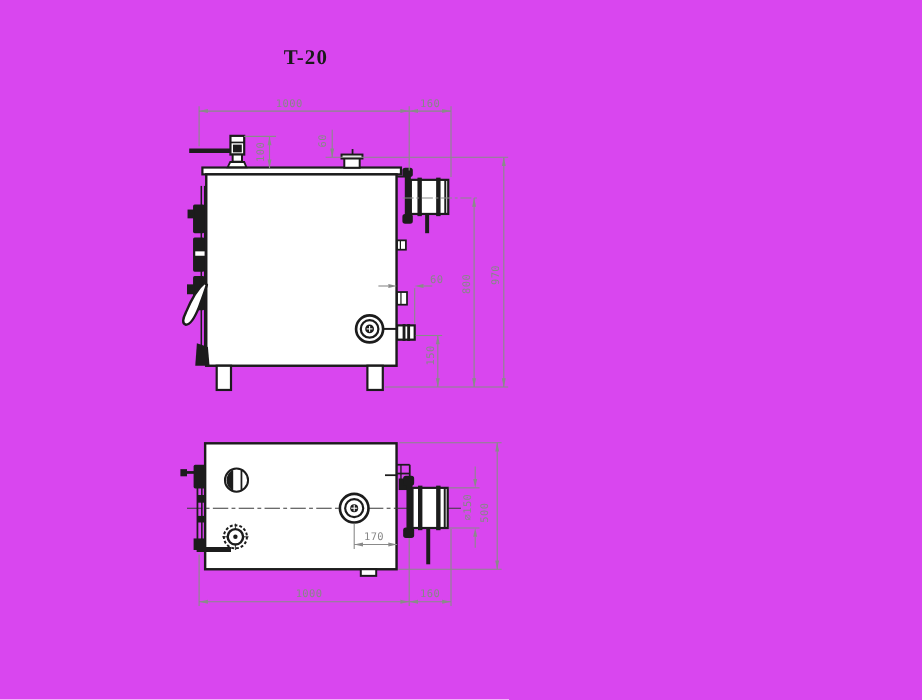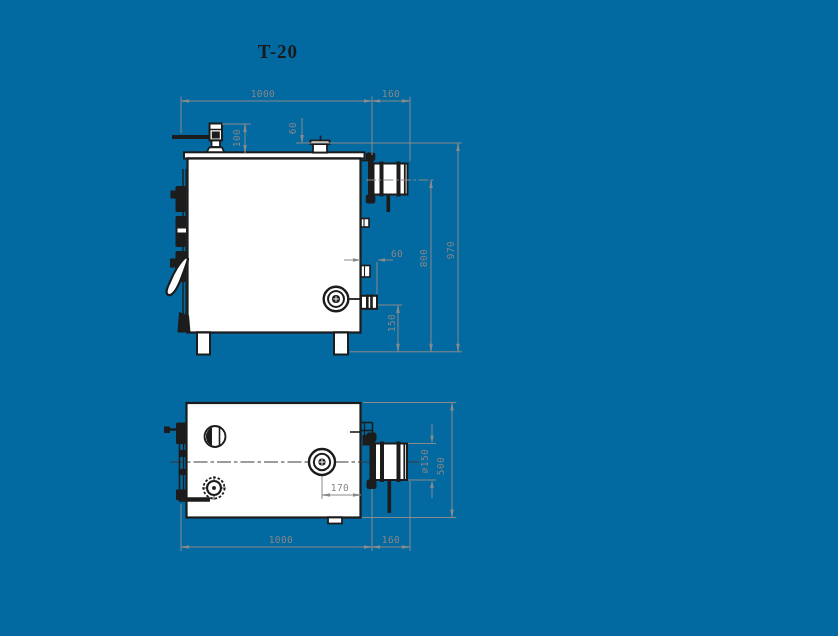--- a/index.html
+++ b/index.html
@@ -1,16 +1,16 @@
 <!DOCTYPE html>
 <html><head>
 <meta charset="utf-8">
 <style>
   html,body{margin:0;padding:0;background:#ffffff;}
-  .page{position:relative;width:838px;height:636px;background:#0369a1;overflow:hidden;
+  .page{position:relative;width:838px;height:636px;background:#d946ef;overflow:hidden;
         font-family:"Liberation Sans",sans-serif;}
   svg text.dim{font-family:"DejaVu Sans Mono",monospace;font-size:9.5px;fill:#878787;letter-spacing:.4px;}
   svg text.title{font-family:"Liberation Serif",serif;font-size:19px;font-weight:bold;fill:#1a1a1a;letter-spacing:1px;}
 </style>
 </head>
 <body>
 
 <div class="page">
 <svg width="838" height="636" viewBox="0 0 838 636">
 

